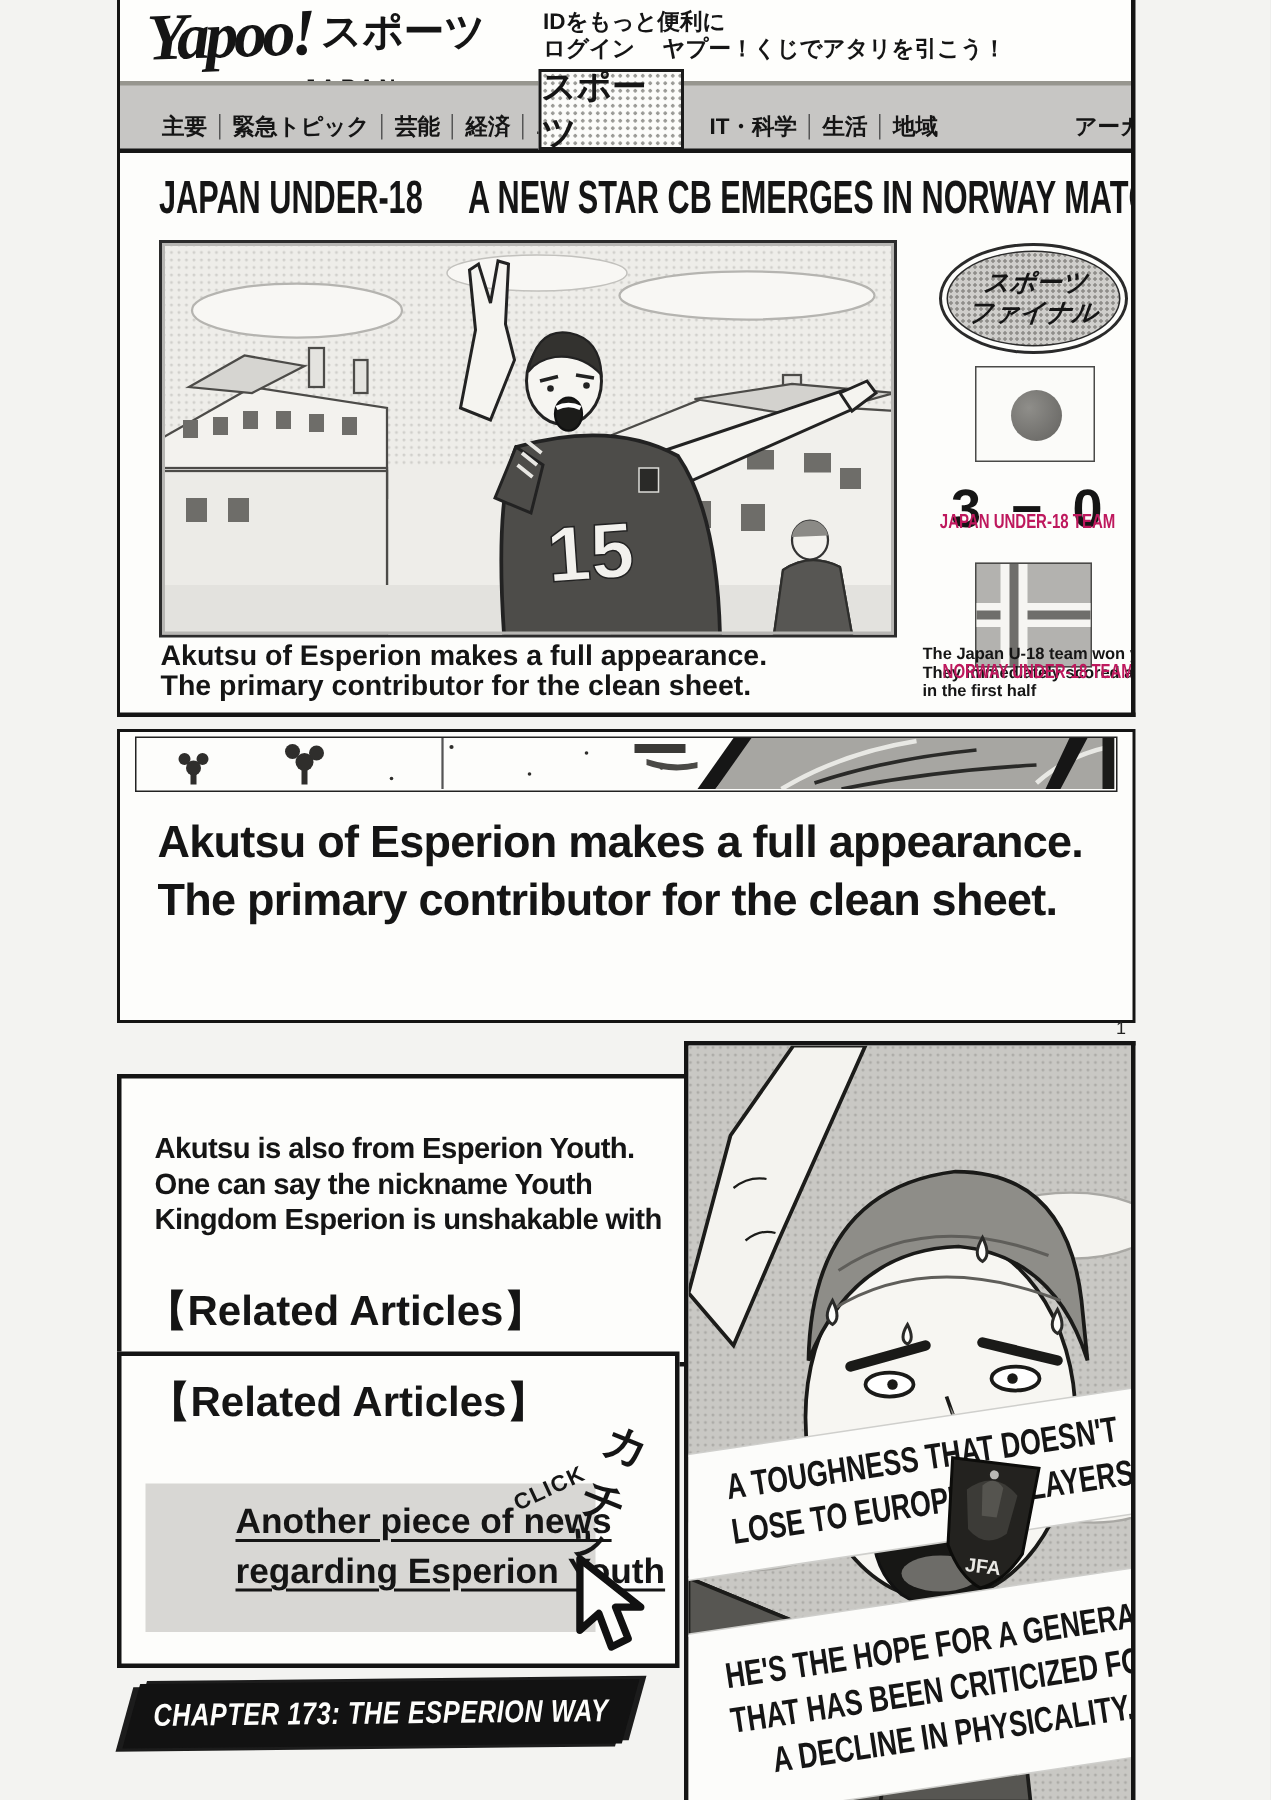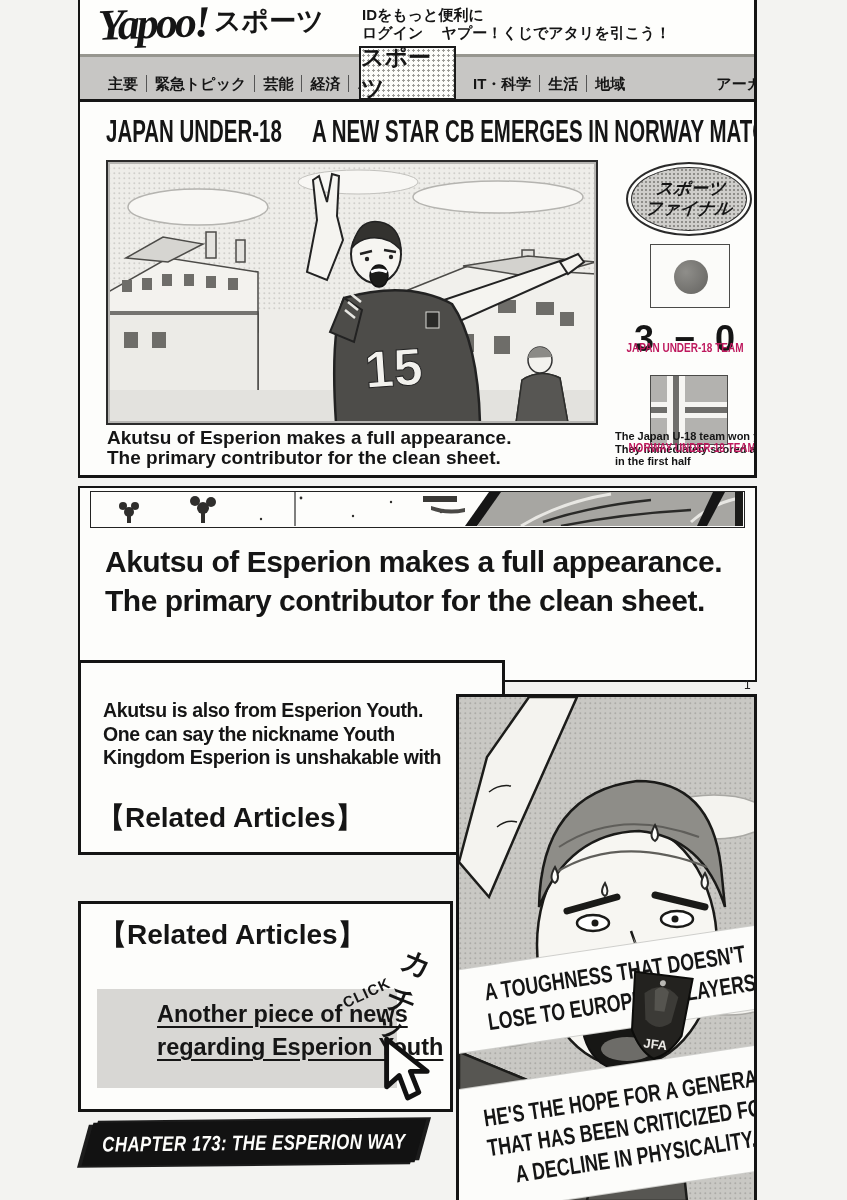--- a/index.html
+++ b/index.html
@@ -83,21 +83,21 @@
   .caption { position:absolute; left:27px; top:432px; font-size:19px; font-weight:700; line-height:20px; white-space:nowrap; }
   .note { position:absolute; left:535px; top:434px; width:142px; font-size:11px; font-weight:700; line-height:12.5px; }
   .note div { white-space:nowrap; overflow:hidden; }
 
   
   #panel2 { left:78px; top:486px; width:679px; height:196px; border-width:2.5px; }
   .strip { position:absolute; left:10px; top:3px; width:655px; height:37px; border:1.5px solid #222; background:#fdfdfb; }
   .zoom-caption { position:absolute; left:25px; top:54px; font-size:30px; font-weight:700; line-height:39px; letter-spacing:-0.5px; white-space:nowrap; }
 
   
-  #panel3 { left:78px; top:660px; width:427px; height:195px; }
+  #panel3 { left:78px; top:716px; width:427px; height:195px; }
   .article-body { position:absolute; left:22px; top:36px; font-size:19.5px; font-weight:700; line-height:23.5px; letter-spacing:-0.4px; white-space:nowrap; }
   .related-h { position:absolute; left:16px; font-size:28px; font-weight:700; white-space:nowrap; }
   #panel3 .related-h { top:136px; }
 
   
   #panel4 { left:78px; top:901px; width:375px; height:211px; }
   #panel4 .related-h { top:12px; left:18px; }
   .sfx {
     position:absolute; left:306px; top:26px; font-size:29px; font-weight:700;
     writing-mode:vertical-rl; letter-spacing:6px; transform:rotate(22deg); z-index:3;

